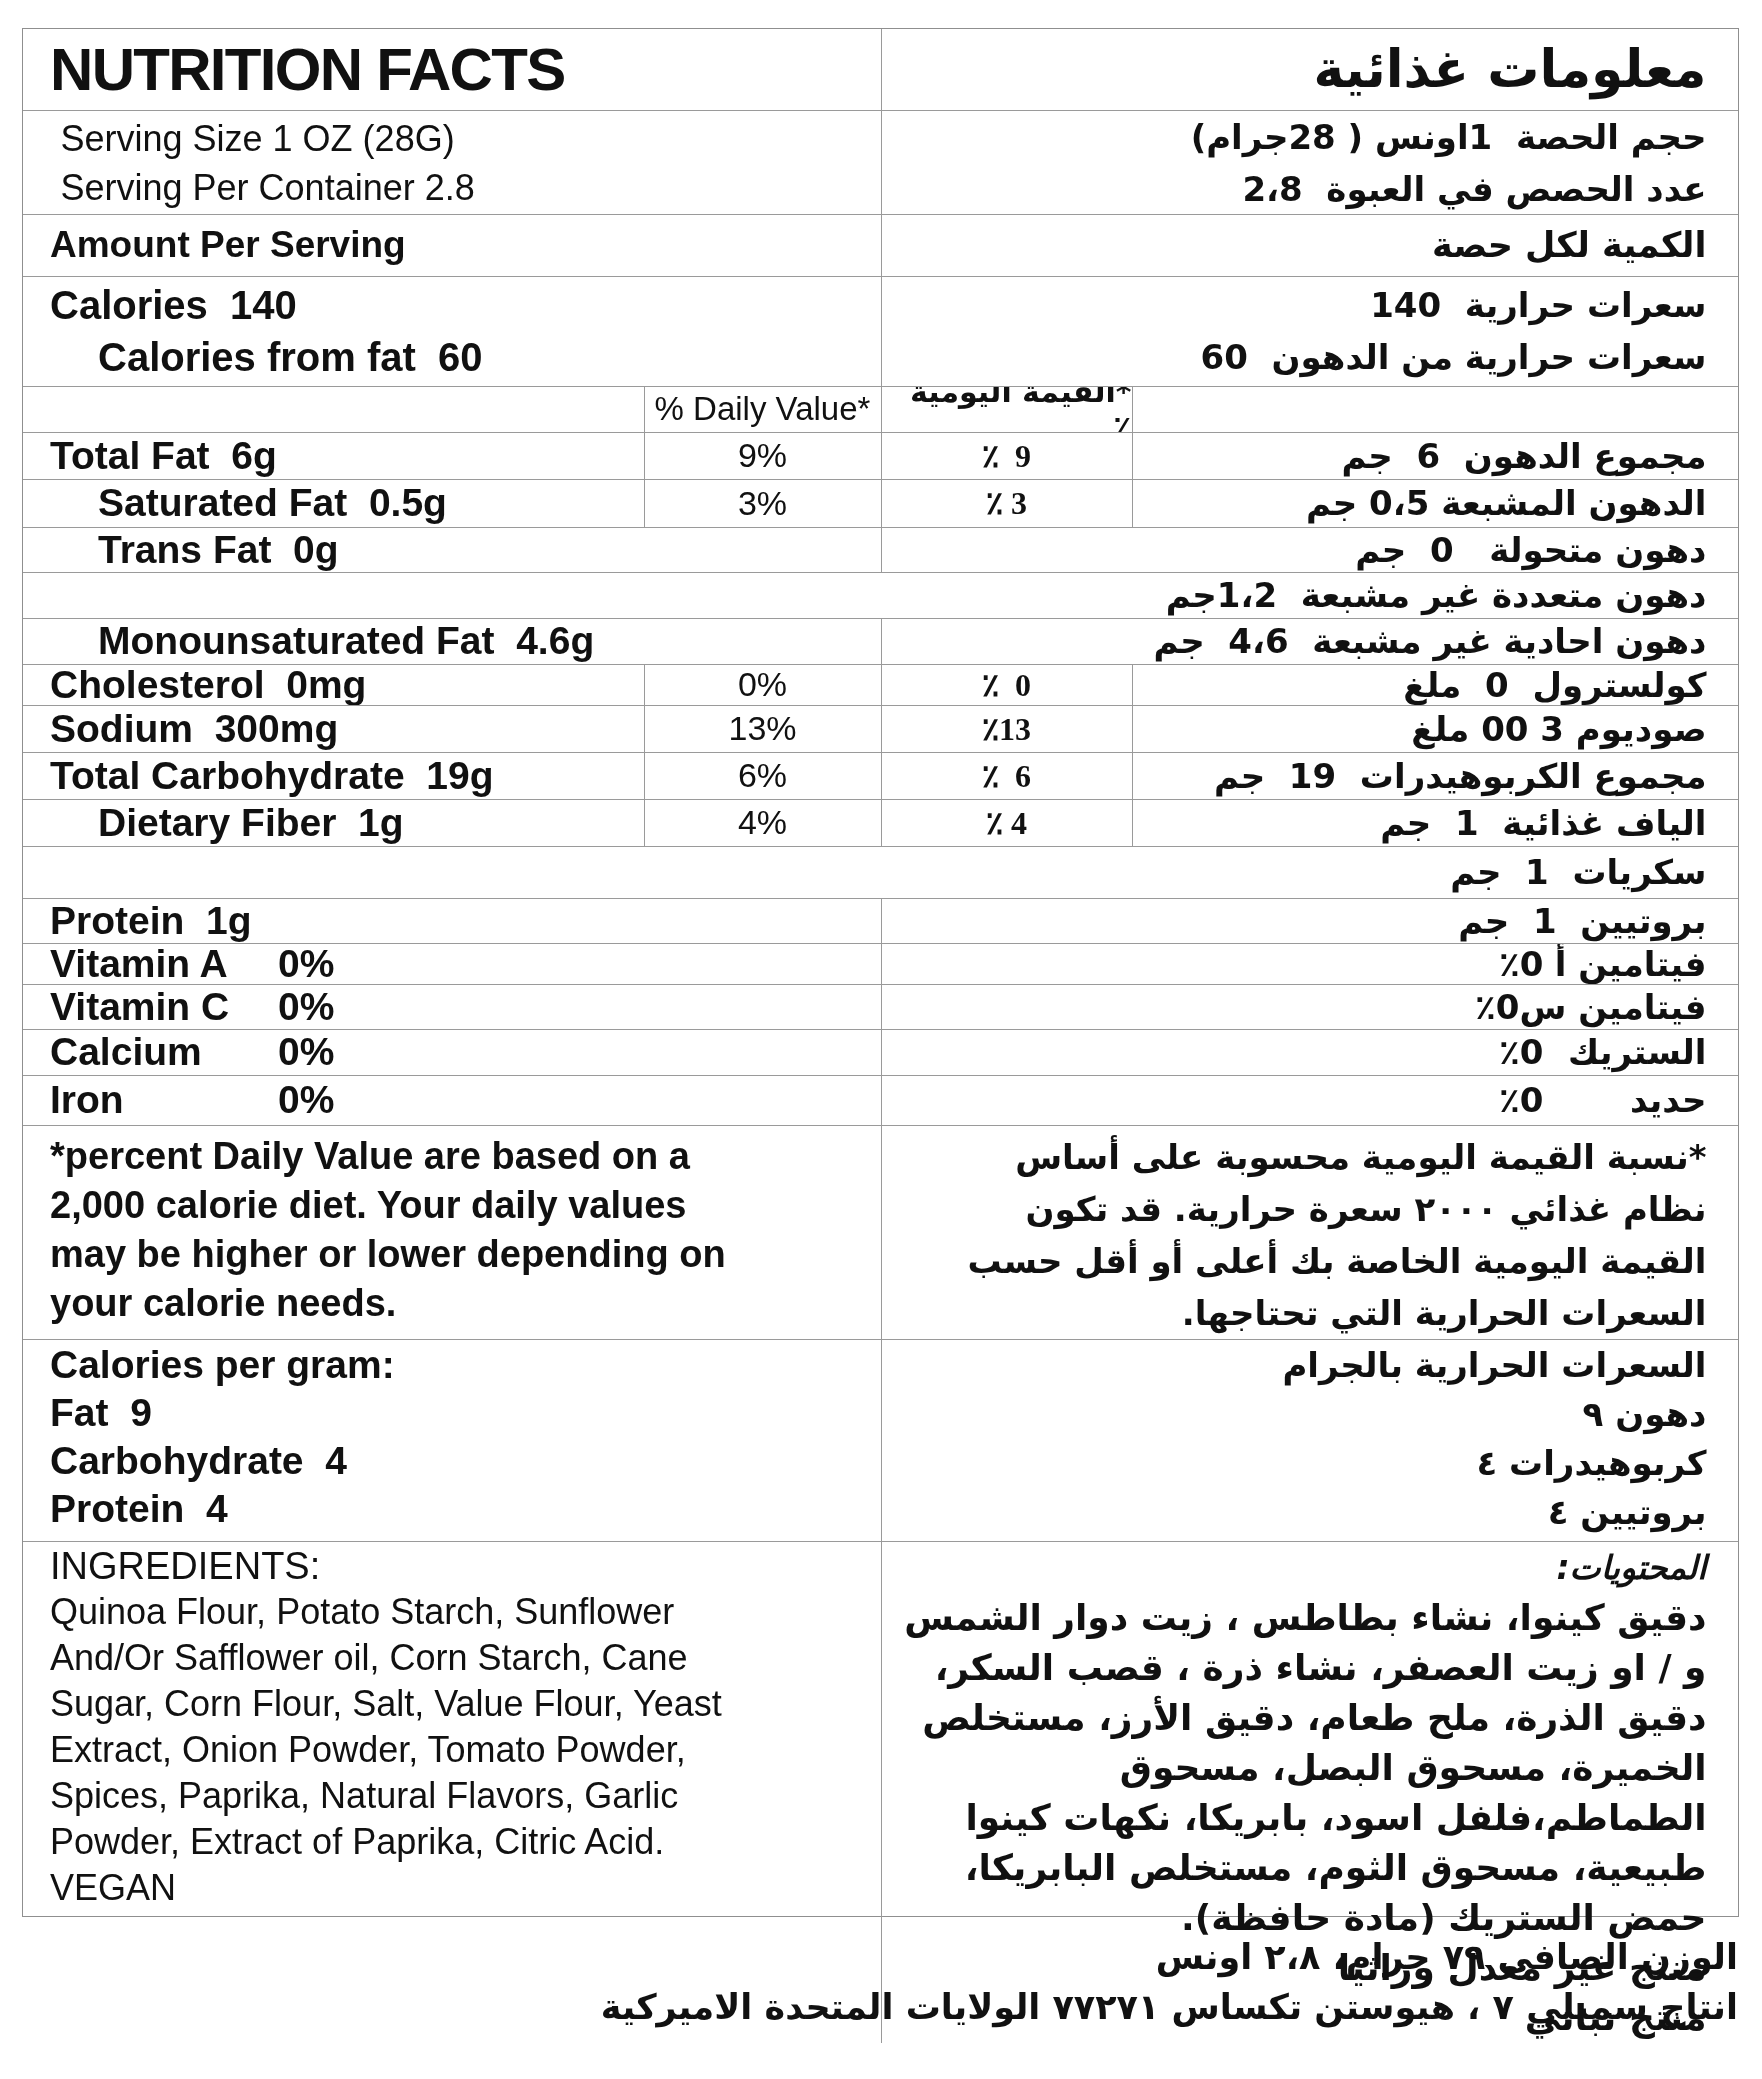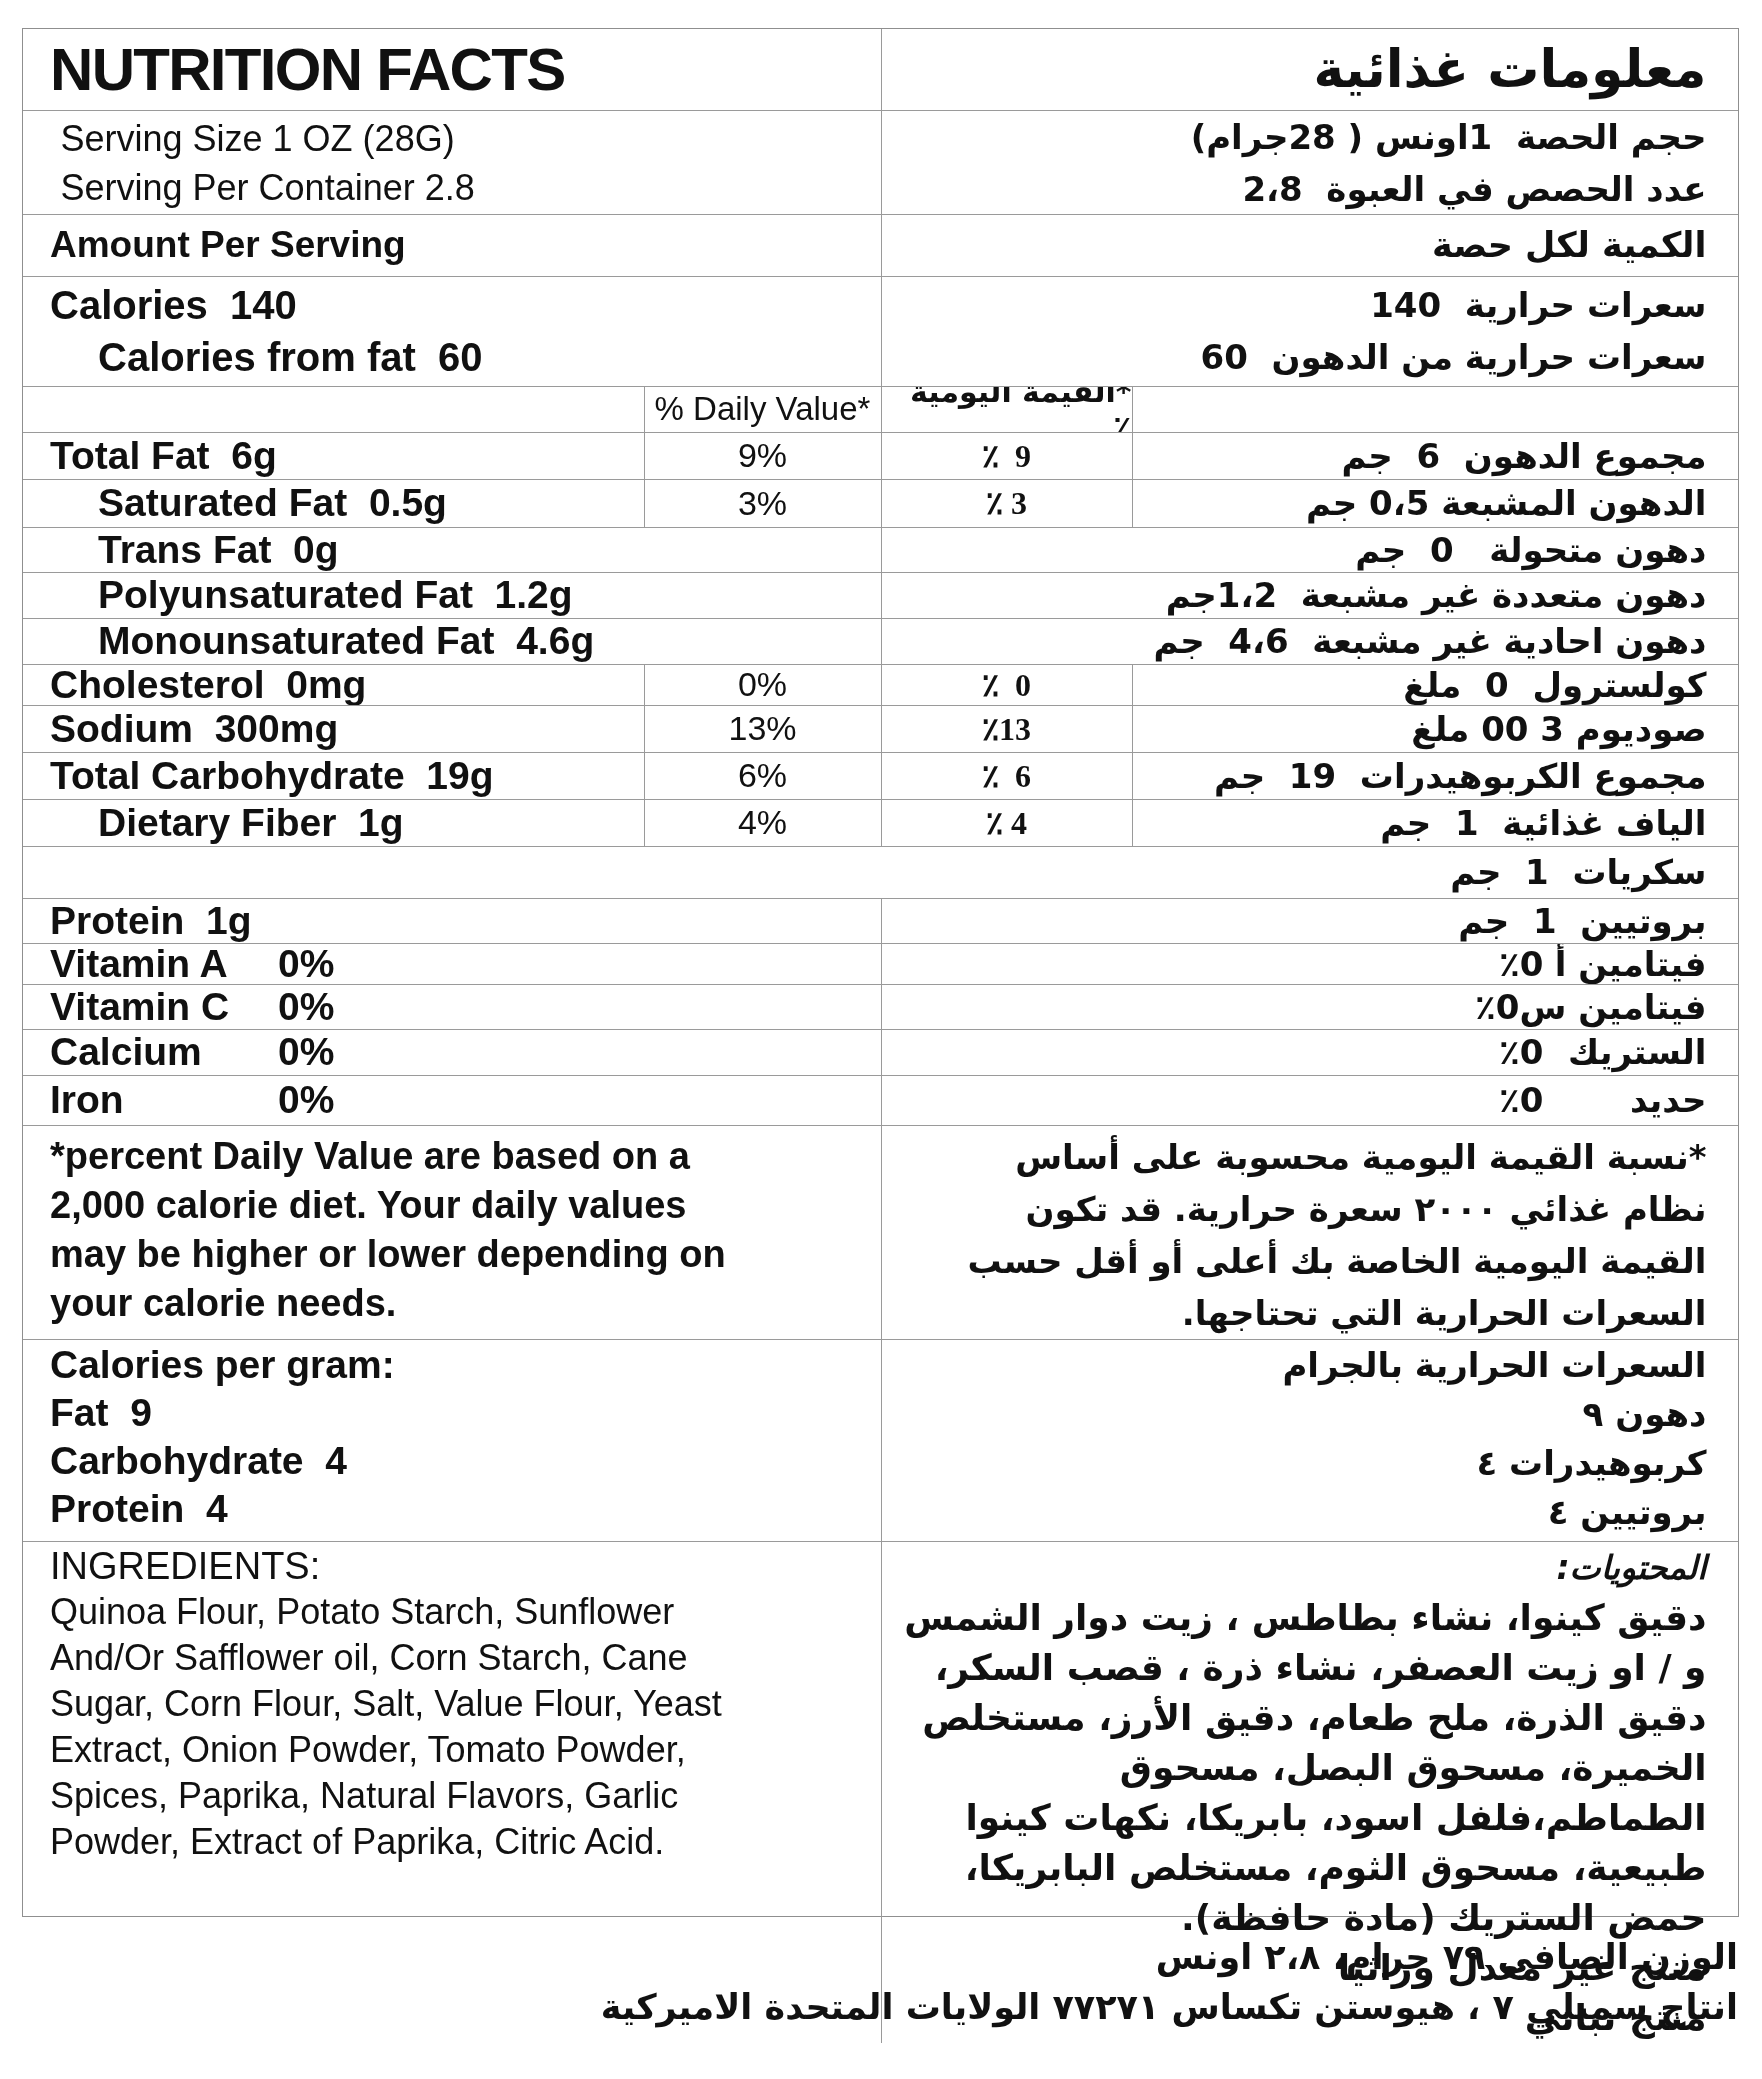--- a/index.html
+++ b/index.html
@@ -143,23 +143,20 @@
     <div class="row" style="height:45px">
       <div class="cell en-half vsep en">
         <span class="tx t-nut-en ind">Trans Fat  0g</span>
       </div>
       <div class="cell ar-half ar" dir="rtl">
         <span class="tx t-nut-ar">دهون متحولة   0  جم</span>
       </div>
     </div>
 
     <div class="row" style="height:46px">
-      <div class="cell en-half vsep en">
-        <span class="tx t-nut-en ind">Polyunsaturated Fat  1.2g</span>
-      </div>
       <div class="cell ar-half ar" dir="rtl">
         <span class="tx t-nut-ar">دهون متعددة غير مشبعة  1،2جم</span>
       </div>
     </div>
 
     <div class="row" style="height:46px">
       <div class="cell en-half vsep en">
         <span class="tx t-nut-en ind">Monounsaturated Fat  4.6g</span>
       </div>
       <div class="cell ar-half ar" dir="rtl">
@@ -326,20 +323,21 @@
 
     <div class="row last">
       <div class="cell en-half vsep en pt2" style="justify-content:flex-start">
         <div class="tx t-ing-h-en">INGREDIENTS:</div>
         <div class="tx t-ing-en">Quinoa Flour, Potato Starch, Sunflower</div>
         <div class="tx t-ing-en">And/Or Safflower oil, Corn Starch, Cane</div>
         <div class="tx t-ing-en">Sugar, Corn Flour, Salt, Value Flour, Yeast</div>
         <div class="tx t-ing-en">Extract, Onion Powder, Tomato Powder,</div>
         <div class="tx t-ing-en">Spices, Paprika, Natural Flavors, Garlic</div>
         <div class="tx t-ing-en">Powder, Extract of Paprika, Citric Acid.</div>
+        <div class="tx t-ing-en">VEGAN</div>
       </div>
       <div class="cell ar-half ar pt2" dir="rtl" style="justify-content:flex-start">
         <div class="tx t-ing-h-ar">المحتويات:</div>
         <div class="tx t-ing-ar">دقيق كينوا، نشاء بطاطس ، زيت دوار الشمس و / او زيت العصفر، نشاء ذرة ، قصب السكر، دقيق الذرة، ملح طعام، دقيق الأرز، مستخلص الخميرة، مسحوق البصل، مسحوق الطماطم،فلفل اسود، بابريكا، نكهات كينوا طبيعية، مسحوق الثوم، مستخلص البابريكا، حمض الستريك (مادة حافظة).</div>
         <div class="tx t-ing-ar">منتج غير معدل وراثيا</div>
         <div class="tx t-ing-ar">منتج نباتي</div>
       </div>
     </div>
 
   </div>

